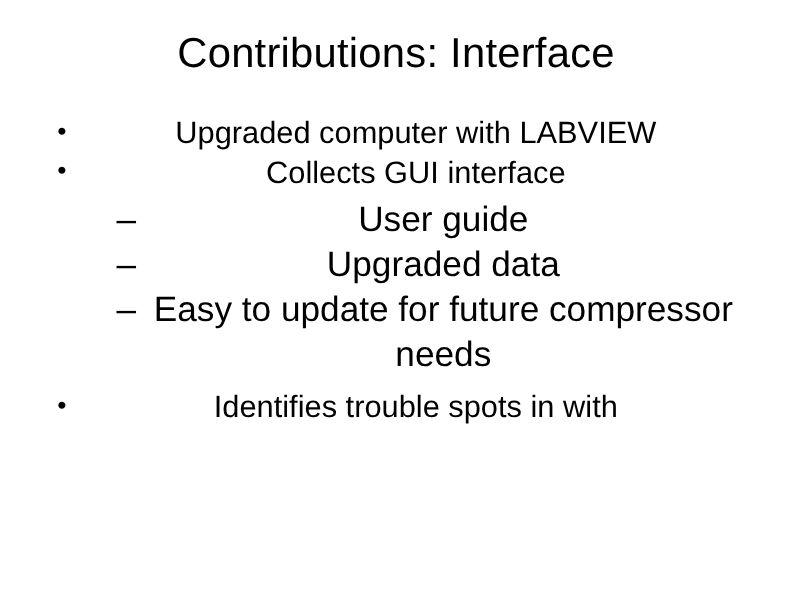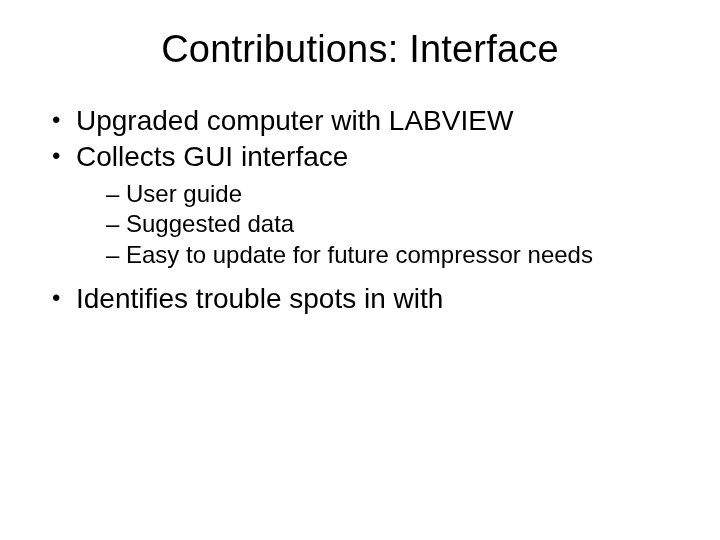--- a/index.html
+++ b/index.html
@@ -28,36 +28,37 @@
     list-style: none;
     margin: 0;
     padding: 0 0 0 8px;
   }
   ul.level1 > li {
     font-size: 28px;
     line-height: 1.28;
     margin: 0;
     position: relative;
     padding-left: 28px;
+    text-align: center;
   }
   ul.level1 > li::before {
     content: "•";
     position: absolute;
     left: 4px;
     top: 0;
     font-size: 24px;
     line-height: 1.4;
   }
   ul.level2 {
     list-style: none;
     margin: 4px 0 10px 0;
     padding: 0 0 0 30px;
   }
   ul.level2 > li {
-    font-size: 24px;
+    font-size: 32px;
     line-height: 1.28;
     margin: 0;
     position: relative;
     padding-left: 20px;
   }
   ul.level2 > li::before {
     content: "–";
     position: absolute;
     left: 0;
     top: 0;
@@ -73,21 +74,21 @@
     <li>
       <span>Upgraded computer with LABVIEW</span>
     </li>
     <li>
       <span>Collects GUI interface</span>
       <ul class="level2">
         <li>
           <span>User guide</span>
         </li>
         <li>
-          <span>Suggested data</span>
+          <span>Upgraded data</span>
         </li>
         <li>
           <span>Easy to update for future compressor needs</span>
         </li>
       </ul>
     </li>
     <li>
       <span>Identifies trouble spots in with</span>
     </li>
   </ul>

